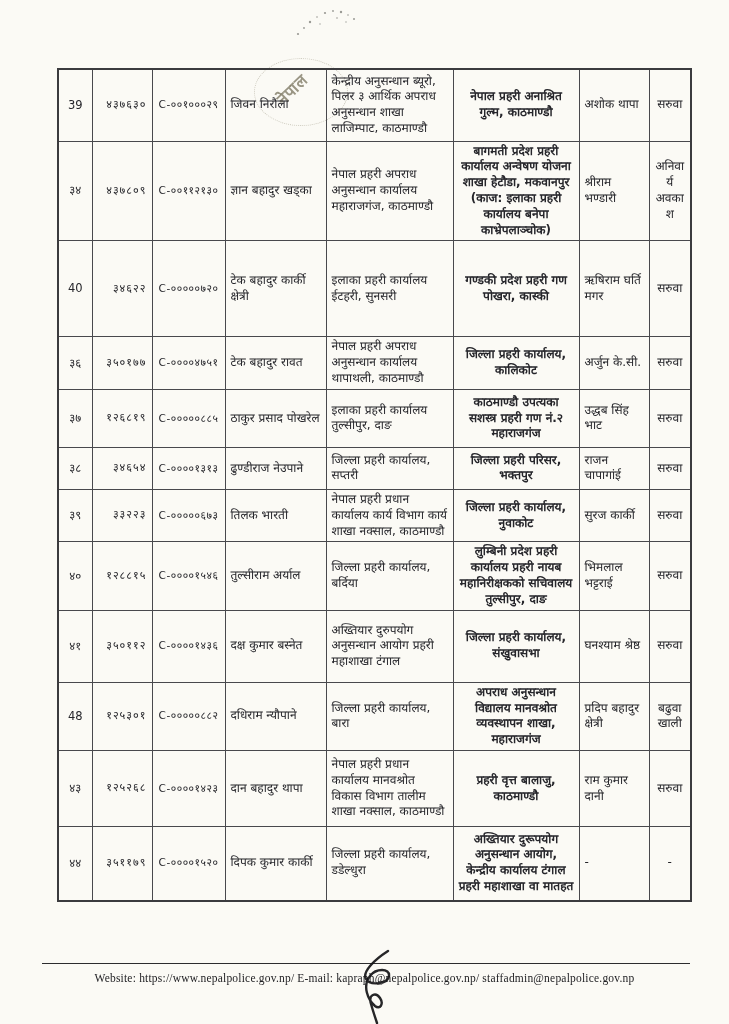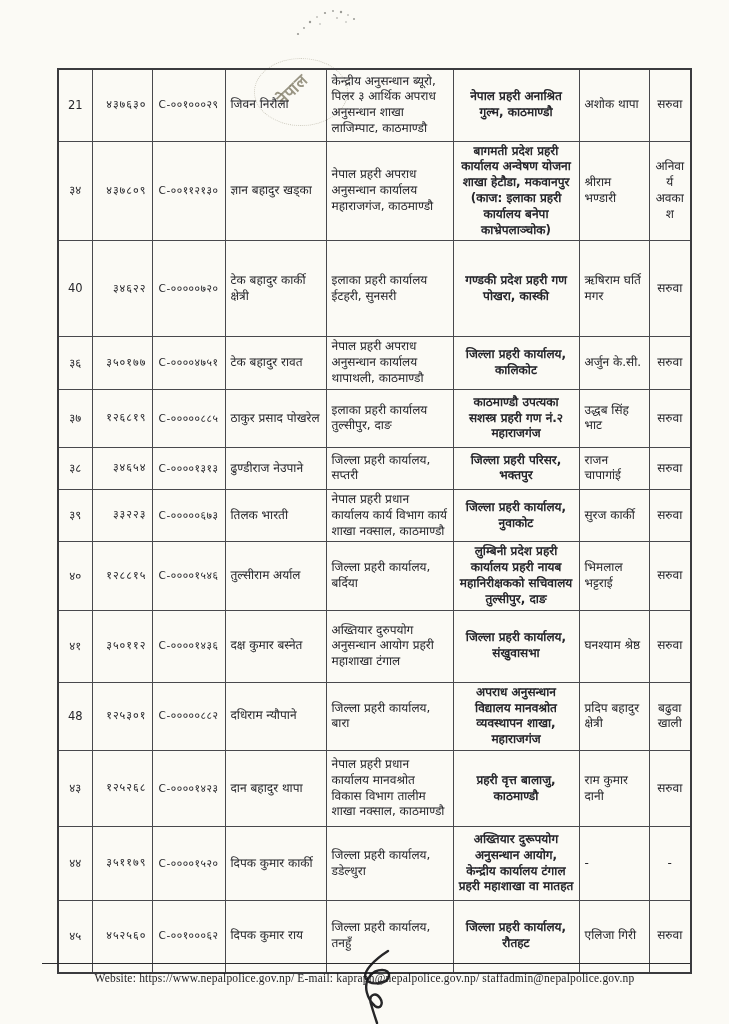--- a/index.html
+++ b/index.html
@@ -119,21 +119,21 @@
         <col style="width:60px">
         <col style="width:73px">
       <col style="width:101px">
         <col style="width:127px">
         <col style="width:126px">
       <col style="width:70px">
         <col style="width:42px">
     </colgroup>
     <tbody>
         <tr>
-          <td class="c-sn">21</td>
+          <td class="c-sn">39</td>
           <td class="c-num">४३७६३०</td>
           <td class="c-cno">C-००१०००२९</td>
           <td class="c-name">जिवन निरौला</td>
           <td class="c-from">केन्द्रीय अनुसन्धान ब्यूरो, पिलर ३ आर्थिक अपराध अनुसन्धान शाखा लाजिम्पाट, काठमाण्डौ</td>
           <td class="c-to">नेपाल प्रहरी अनाश्रित गुल्म, काठमाण्डौ</td>
           <td class="c-by">अशोक थापा</td>
           <td class="c-remark">सरुवा</td>
         </tr>
         <tr>
           <td class="c-sn">३४</td>
@@ -238,30 +238,20 @@
         <tr>
           <td class="c-sn">४४</td>
           <td class="c-num">३५११७९</td>
           <td class="c-cno">C-००००१५२०</td>
           <td class="c-name">दिपक कुमार कार्की</td>
           <td class="c-from">जिल्ला प्रहरी कार्यालय, डडेल्धुरा</td>
           <td class="c-to">अख्तियार दुरूपयोग अनुसन्धान आयोग, केन्द्रीय कार्यालय टंगाल प्रहरी महाशाखा वा मातहत</td>
           <td class="c-by">-</td>
           <td class="c-remark">-</td>
         </tr>
-        <tr>
-          <td class="c-sn">४५</td>
-          <td class="c-num">४५२५६०</td>
-          <td class="c-cno">C-००१०००६२</td>
-          <td class="c-name">दिपक कुमार राय</td>
-          <td class="c-from">जिल्ला प्रहरी कार्यालय, तनहुँ</td>
-          <td class="c-to">जिल्ला प्रहरी कार्यालय, रौतहट</td>
-          <td class="c-by">एलिजा गिरी</td>
-          <td class="c-remark">सरुवा</td>
-        </tr>
       </tbody>
   </table>
 
   <div class="footer-rule"></div>
   <div class="footer-text">Website: https://www.nepalpolice.gov.np/ E-mail: kapraph@nepalpolice.gov.np/ staffadmin@nepalpolice.gov.np</div>
 
   <svg class="signature" width="64" height="76" viewBox="0 0 64 76">
     <path d="M44,3 C30,12 18,24 22,31 C26,38 44,36 45,28 C46,20 32,20 26,28 C18,38 24,52 31,58 C36,62 40,56 36,50 C32,44 24,46 27,56 C29,63 31,69 33,75" fill="none" stroke="#141416" stroke-width="2.4" stroke-linecap="round" opacity="0.92"></path>
   </svg>
 

